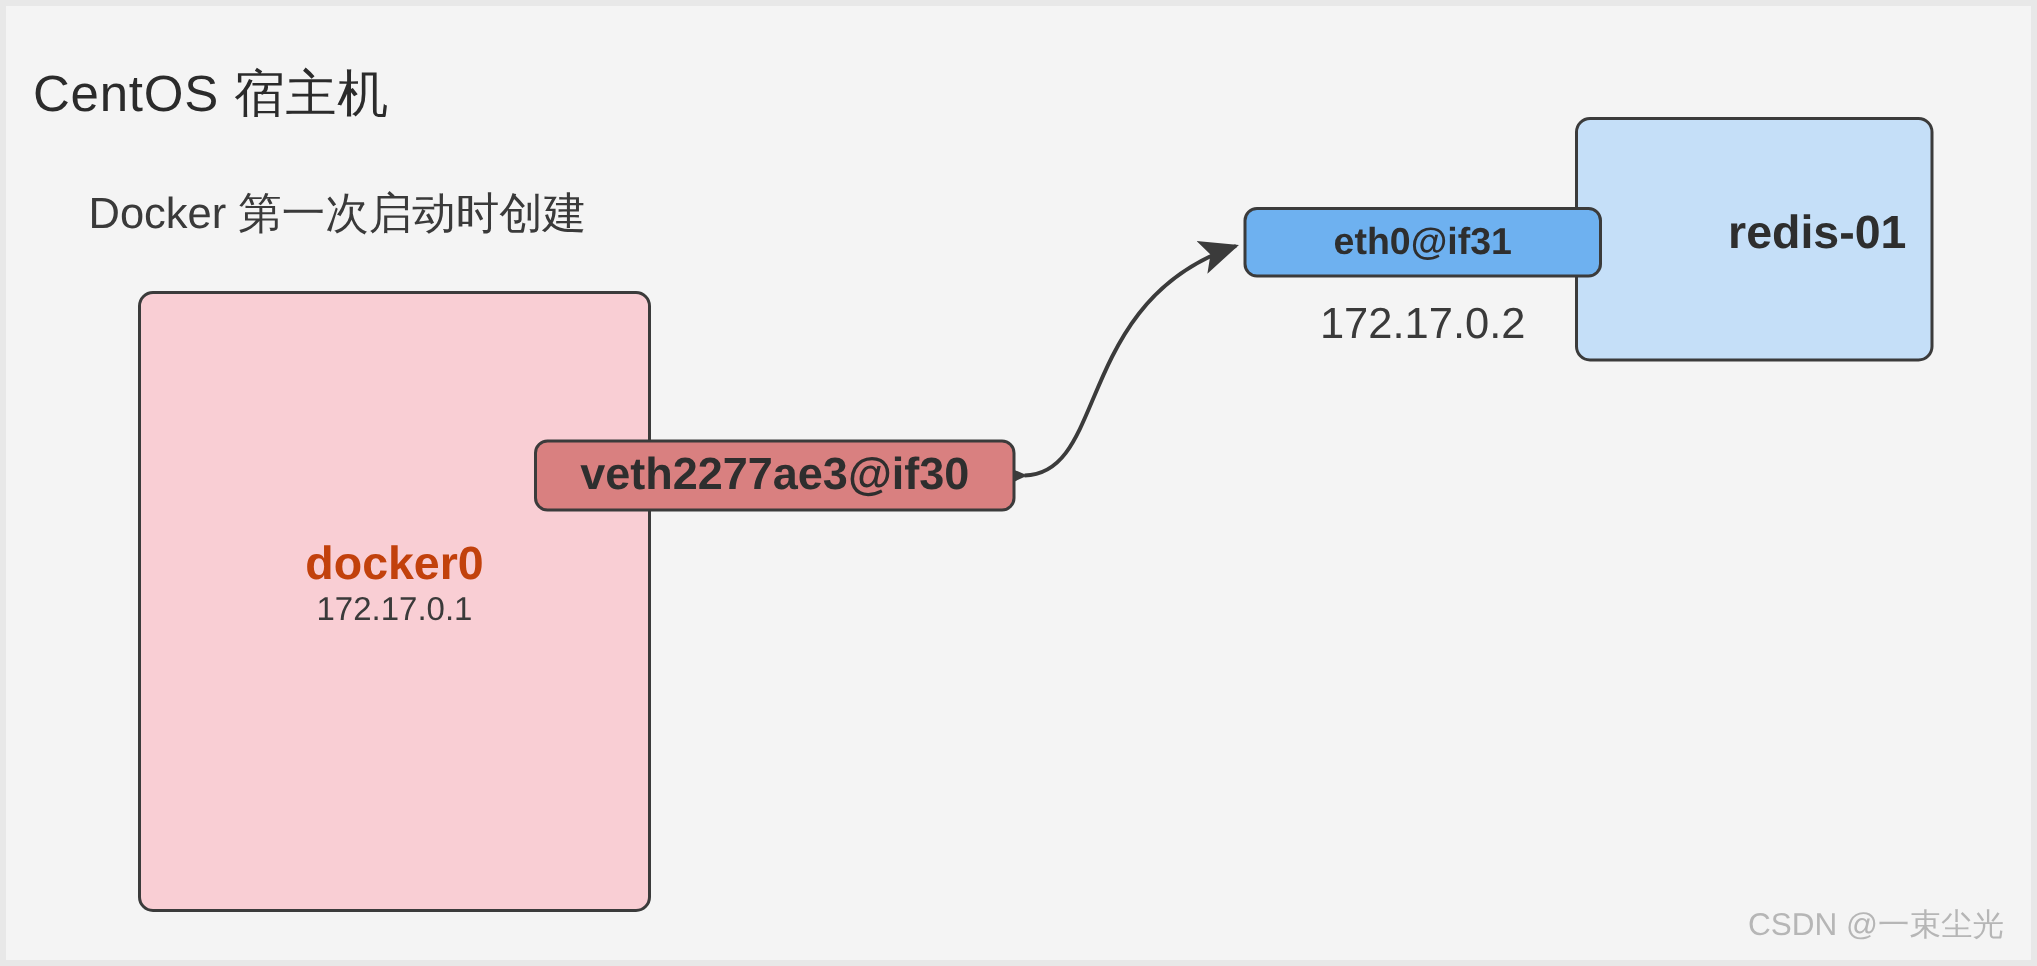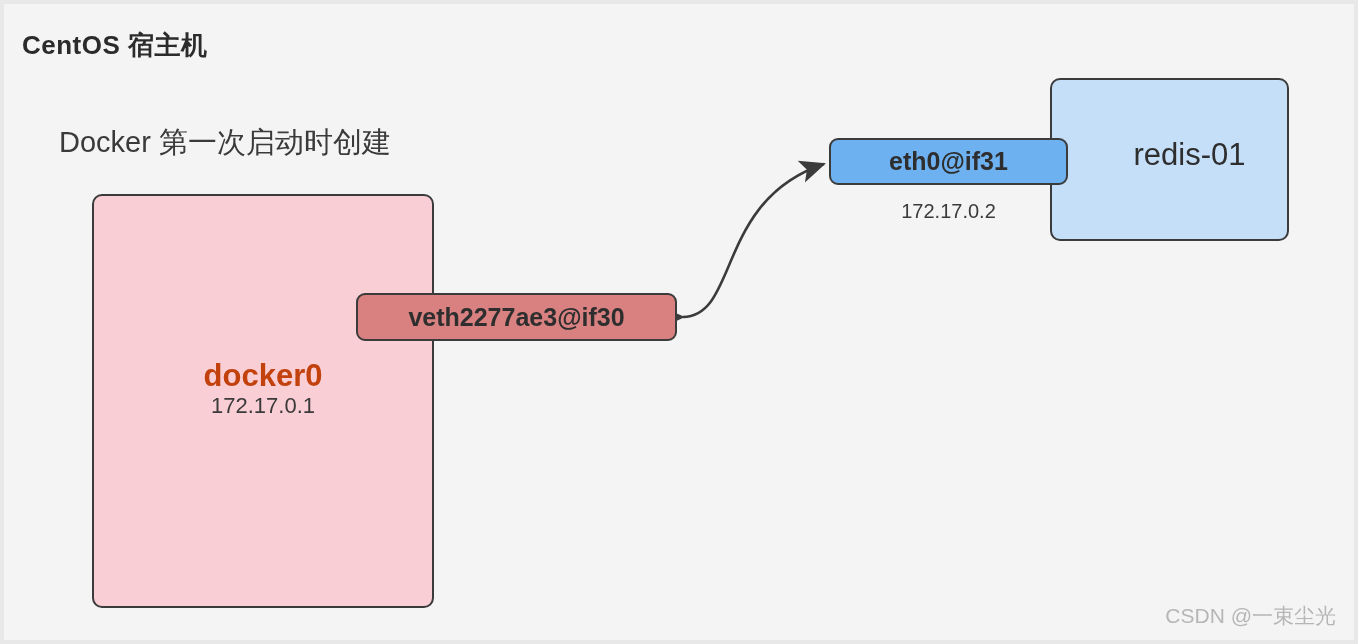--- a/index.html
+++ b/index.html
@@ -16,23 +16,23 @@
     border: 4px solid #e8e8e8;
     overflow: hidden;
     font-family: "Liberation Sans", "DejaVu Sans", sans-serif;
     color: #333333;
   }
 
   
   .host-title {
     position: absolute;
     left: 18px;
-    top: 24px;
-    font-size: 26px;
-    font-weight: bold;
+    top: 36px;
+    font-size: 34px;
+    font-weight: normal;
     color: #2b2b2b;
     letter-spacing: 0.5px;
     white-space: nowrap;
   }
   .docker-note {
     position: absolute;
     left: 55px;
     top: 119px;
     font-size: 29px;
     font-weight: normal;
@@ -75,26 +75,26 @@
 
   #redis-box {
     left: 1046px;
     top: 74px;
     width: 239px;
     height: 163px;
     background: #c5dff8;
   }
   #redis-label {
     position: absolute;
-    left: 1066px;
+    left: 1088px;
     top: 133px;
     width: 239px;
     text-align: center;
     font-size: 31px;
-    font-weight: normal;
+    font-weight: bold;
     color: #2e2e2e;
   }
 
   
   .pill {
     position: absolute;
     box-sizing: border-box;
     border: 2.5px solid #3b3b3b;
     border-radius: 9px;
     display: flex;
@@ -103,37 +103,37 @@
     font-weight: bold;
     color: #2e2e2e;
     white-space: nowrap;
   }
   #veth-pill {
     left: 352px;
     top: 289px;
     width: 321px;
     height: 48px;
     background: #d98080;
-    font-size: 25px;
+    font-size: 30px;
   }
   #eth0-pill {
     left: 825px;
     top: 134px;
     width: 239px;
     height: 47px;
     background: #6eb1f0;
     font-size: 25px;
   }
   #eth0-ip {
     position: absolute;
     left: 825px;
     top: 196px;
     width: 239px;
     text-align: center;
-    font-size: 20px;
+    font-size: 29px;
     font-weight: normal;
     color: #3a3a3a;
     white-space: nowrap;
   }
 
   
   #connector {
     position: absolute;
     left: 0;
     top: 0;

